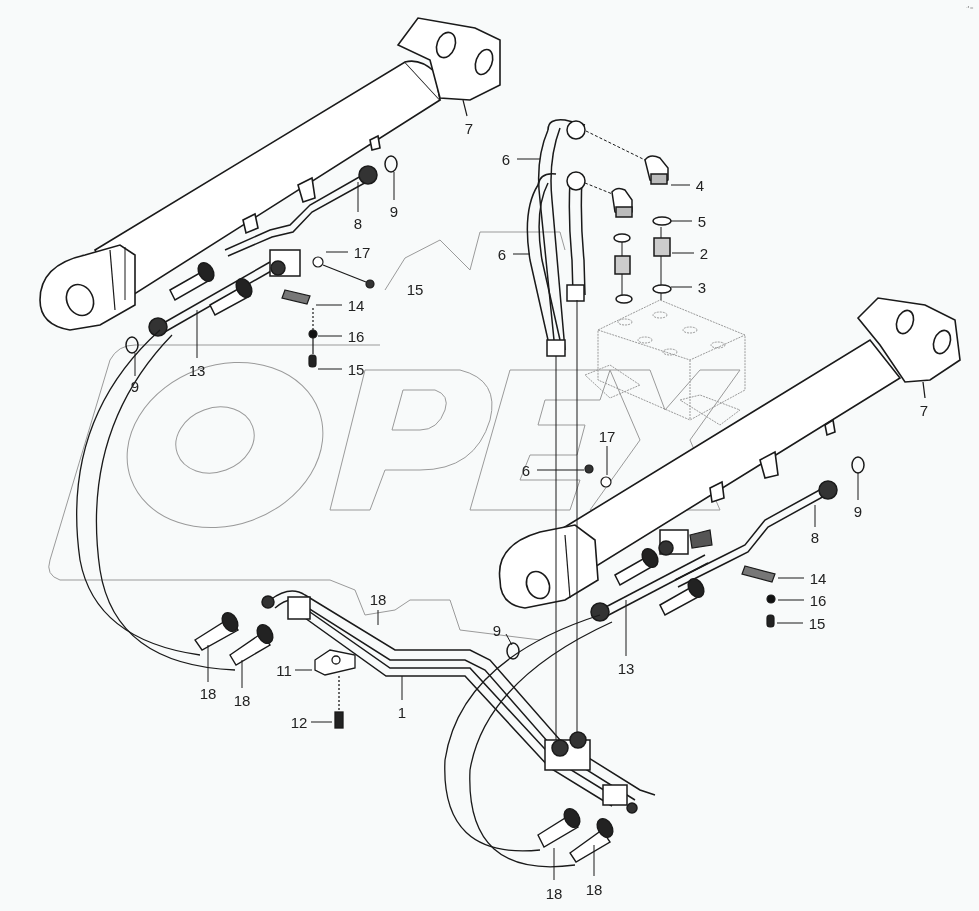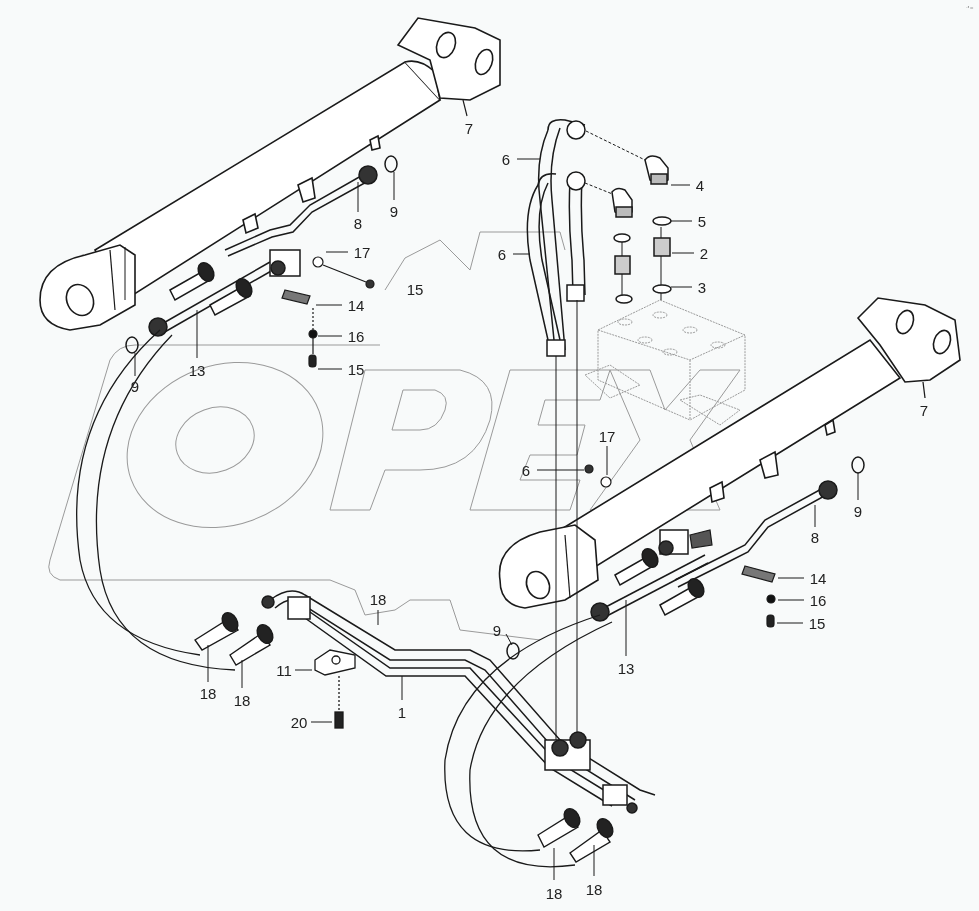--- a/index.html
+++ b/index.html
@@ -269,18 +269,18 @@
   <span class="lbl" style="left:818px;top:578px">14</span>
   <span class="lbl" style="left:378px;top:599px">18</span>
   <span class="lbl" style="left:818px;top:600px">16</span>
   <span class="lbl" style="left:817px;top:623px">15</span>
   <span class="lbl" style="left:497px;top:630px">9</span>
   <span class="lbl" style="left:626px;top:668px">13</span>
   <span class="lbl" style="left:284px;top:670px">11</span>
   <span class="lbl" style="left:208px;top:693px">18</span>
   <span class="lbl" style="left:242px;top:700px">18</span>
   <span class="lbl" style="left:402px;top:712px">1</span>
-  <span class="lbl" style="left:299px;top:722px">20</span>
+  <span class="lbl" style="left:299px;top:722px">12</span>
   <span class="lbl" style="left:554px;top:893px">18</span>
   <span class="lbl" style="left:594px;top:889px">18</span>
 </div>
 
 <span class="corner-mark">·ˢ ═</span>
 
 </body></html>

